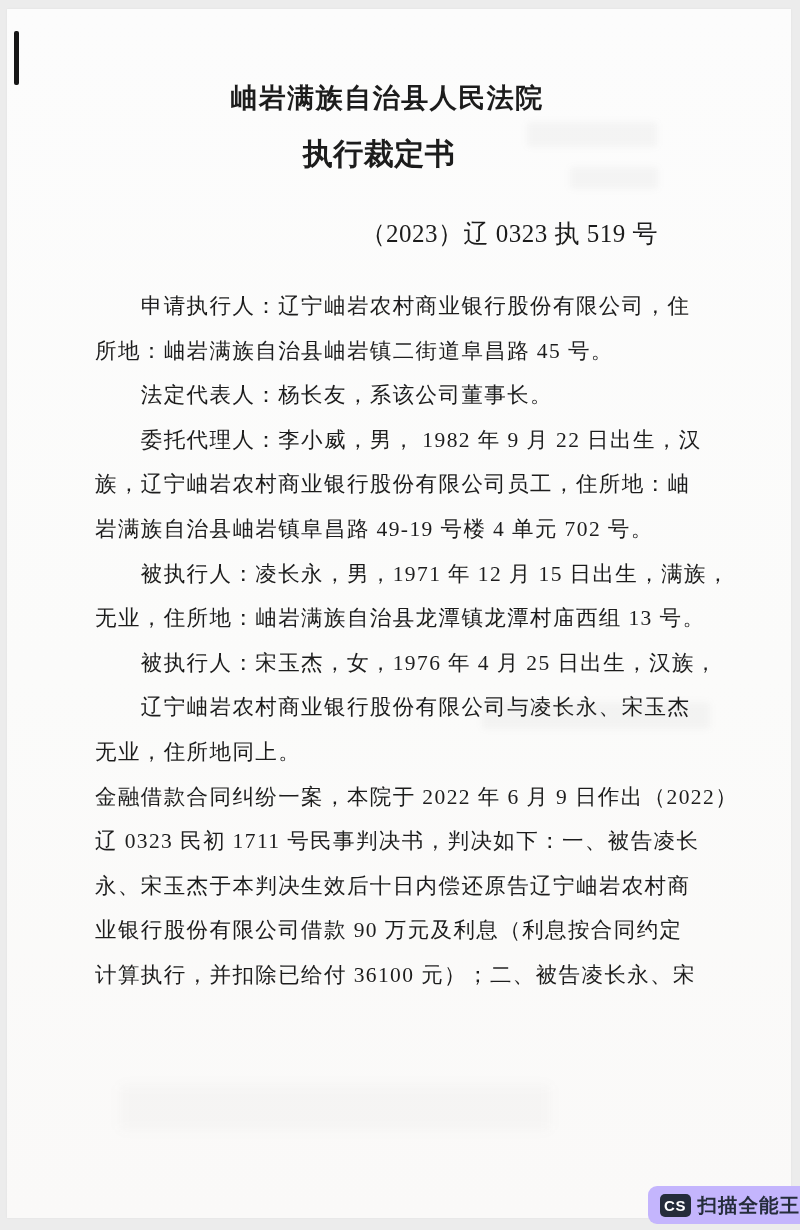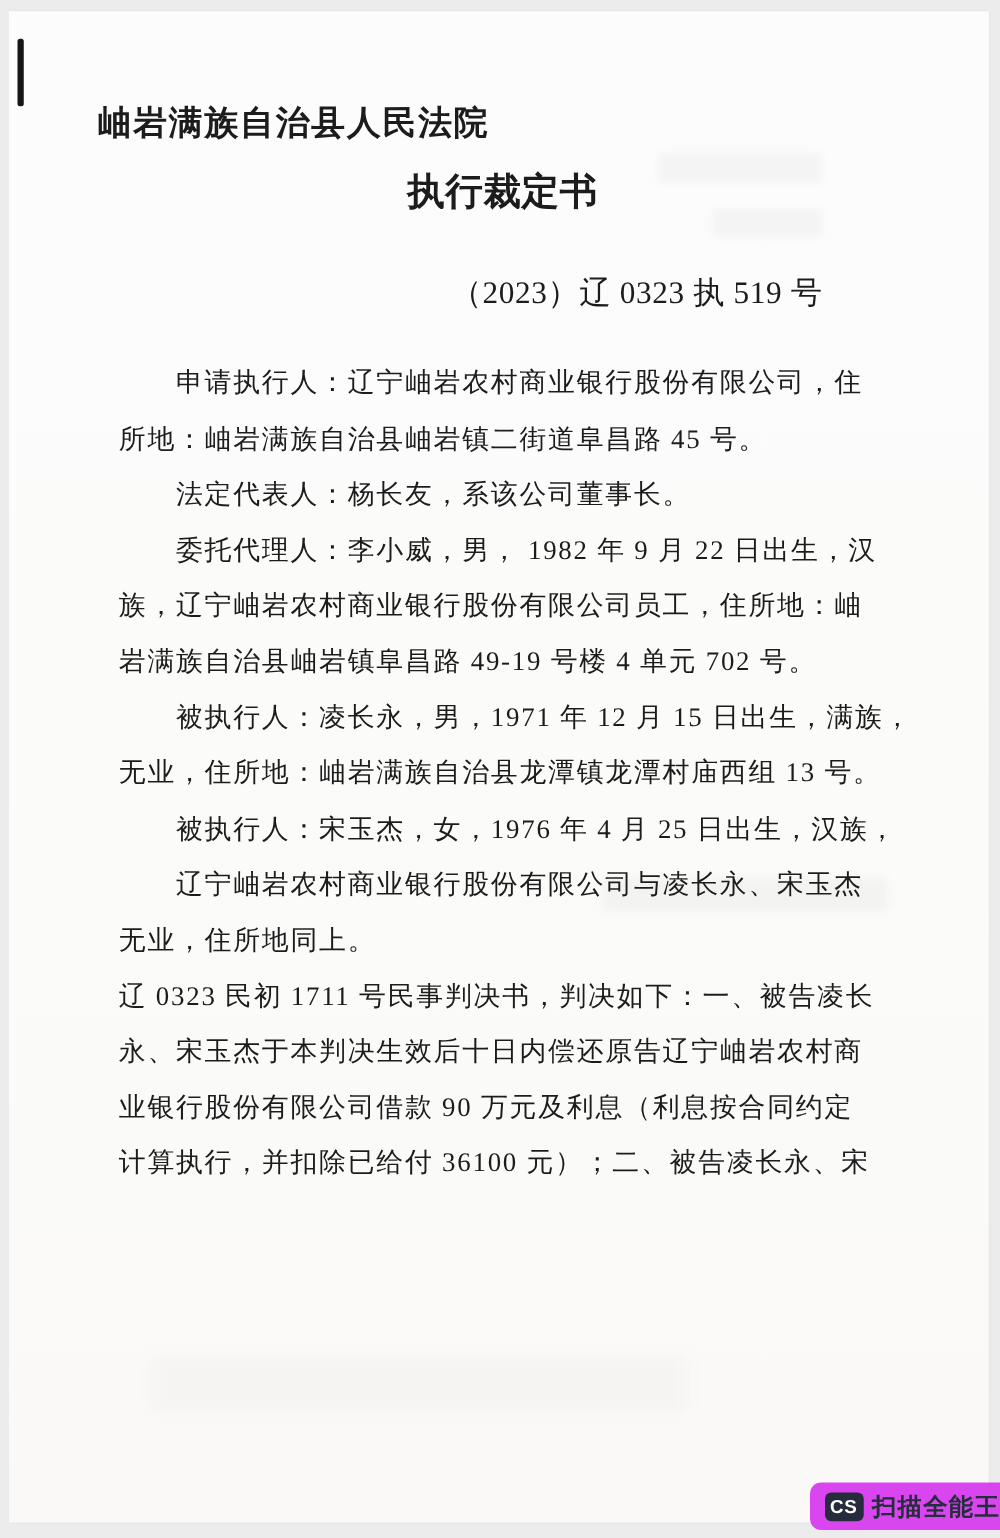--- a/index.html
+++ b/index.html
@@ -17,26 +17,26 @@
     position:absolute;left:7px;top:9px;width:784px;height:1209px;
     background:linear-gradient(180deg,#fcfcfc 0%,#fbfbfa 55%,#faf9f8 100%);
     box-shadow:0 0 2px rgba(0,0,0,0.06);
   }
   .pen-mark{
     position:absolute;left:14px;top:31px;width:5px;height:54px;
     background:#161616;border-radius:2px;
   }
   .court-name{
     position:absolute;left:95px;top:84px;width:618px;
-    transform:translateX(-17px);
+    text-align:center;transform:translateX(-17px);
     font-size:27px;font-weight:bold;color:#1c1c1c;
     letter-spacing:1.5px;line-height:1.1;white-space:pre;
   }
   .doc-title{
-    position:absolute;left:110px;top:137px;width:618px;
+    position:absolute;left:87px;top:137px;width:618px;
     text-align:center;transform:translateX(-17px);
     font-size:30px;font-weight:bold;color:#1c1c1c;
     letter-spacing:0.5px;line-height:1.1;white-space:pre;
   }
   .case-number{
     position:absolute;left:95px;top:217px;width:563px;
     text-align:right;font-size:25px;color:#1c1c1c;
     letter-spacing:0.5px;white-space:pre;
   }
   .body-text{
@@ -51,21 +51,21 @@
     position:absolute;background:rgba(110,110,110,0.055);
     filter:blur(3px);border-radius:3px;
   }
   .artifact.a1{left:527px;top:122px;width:130px;height:25px;}
   .artifact.a2{left:570px;top:167px;width:88px;height:22px;}
   .artifact.a3{left:482px;top:702px;width:228px;height:27px;}
   .artifact.a4{left:120px;top:1085px;width:430px;height:45px;background:rgba(110,110,110,0.03);filter:blur(6px);}
   .watermark{
     position:absolute;right:0;bottom:6px;height:34px;
     display:flex;align-items:center;gap:7px;
-    background:#d946ef;border-radius:9px 0 0 9px;
+    background:#c4b5fd;border-radius:9px 0 0 9px;
     padding:2px 0 2px 12px;
     font-family:"Liberation Sans","DejaVu Sans",sans-serif;
   }
   .wm-badge{
     display:inline-flex;align-items:center;justify-content:center;
     width:31px;height:23px;border-radius:5px;
     background:#252c3b;color:#ffffff;
     font-size:15px;font-weight:bold;letter-spacing:0.5px;
   }
   .wm-label{
@@ -97,20 +97,21 @@
       <div class="line">所地：岫岩满族自治县岫岩镇二街道阜昌路 45 号。</div>
       <div class="line">　　法定代表人：杨长友，系该公司董事长。</div>
       <div class="line">　　委托代理人：李小威，男， 1982 年 9 月 22 日出生，汉</div>
       <div class="line">族，辽宁岫岩农村商业银行股份有限公司员工，住所地：岫</div>
       <div class="line">岩满族自治县岫岩镇阜昌路 49-19 号楼 4 单元 702 号。</div>
       <div class="line">　　被执行人：凌长永，男，1971 年 12 月 15 日出生，满族，</div>
       <div class="line">无业，住所地：岫岩满族自治县龙潭镇龙潭村庙西组 13 号。</div>
       <div class="line">　　被执行人：宋玉杰，女，1976 年 4 月 25 日出生，汉族，</div>
       <div class="line">　　辽宁岫岩农村商业银行股份有限公司与凌长永、宋玉杰</div>
       <div class="line">无业，住所地同上。</div>
+      <div class="line">金融借款合同纠纷一案，本院于 2022 年 6 月 9 日作出（2022）</div>
       <div class="line">辽 0323 民初 1711 号民事判决书，判决如下：一、被告凌长</div>
       <div class="line">永、宋玉杰于本判决生效后十日内偿还原告辽宁岫岩农村商</div>
       <div class="line">业银行股份有限公司借款 90 万元及利息（利息按合同约定</div>
       <div class="line">计算执行，并扣除已给付 36100 元）；二、被告凌长永、宋</div>
     </div>
 
   <div class="watermark">
     <span class="wm-badge">CS</span>
     <span class="wm-label">扫描全能王</span>
   </div>

